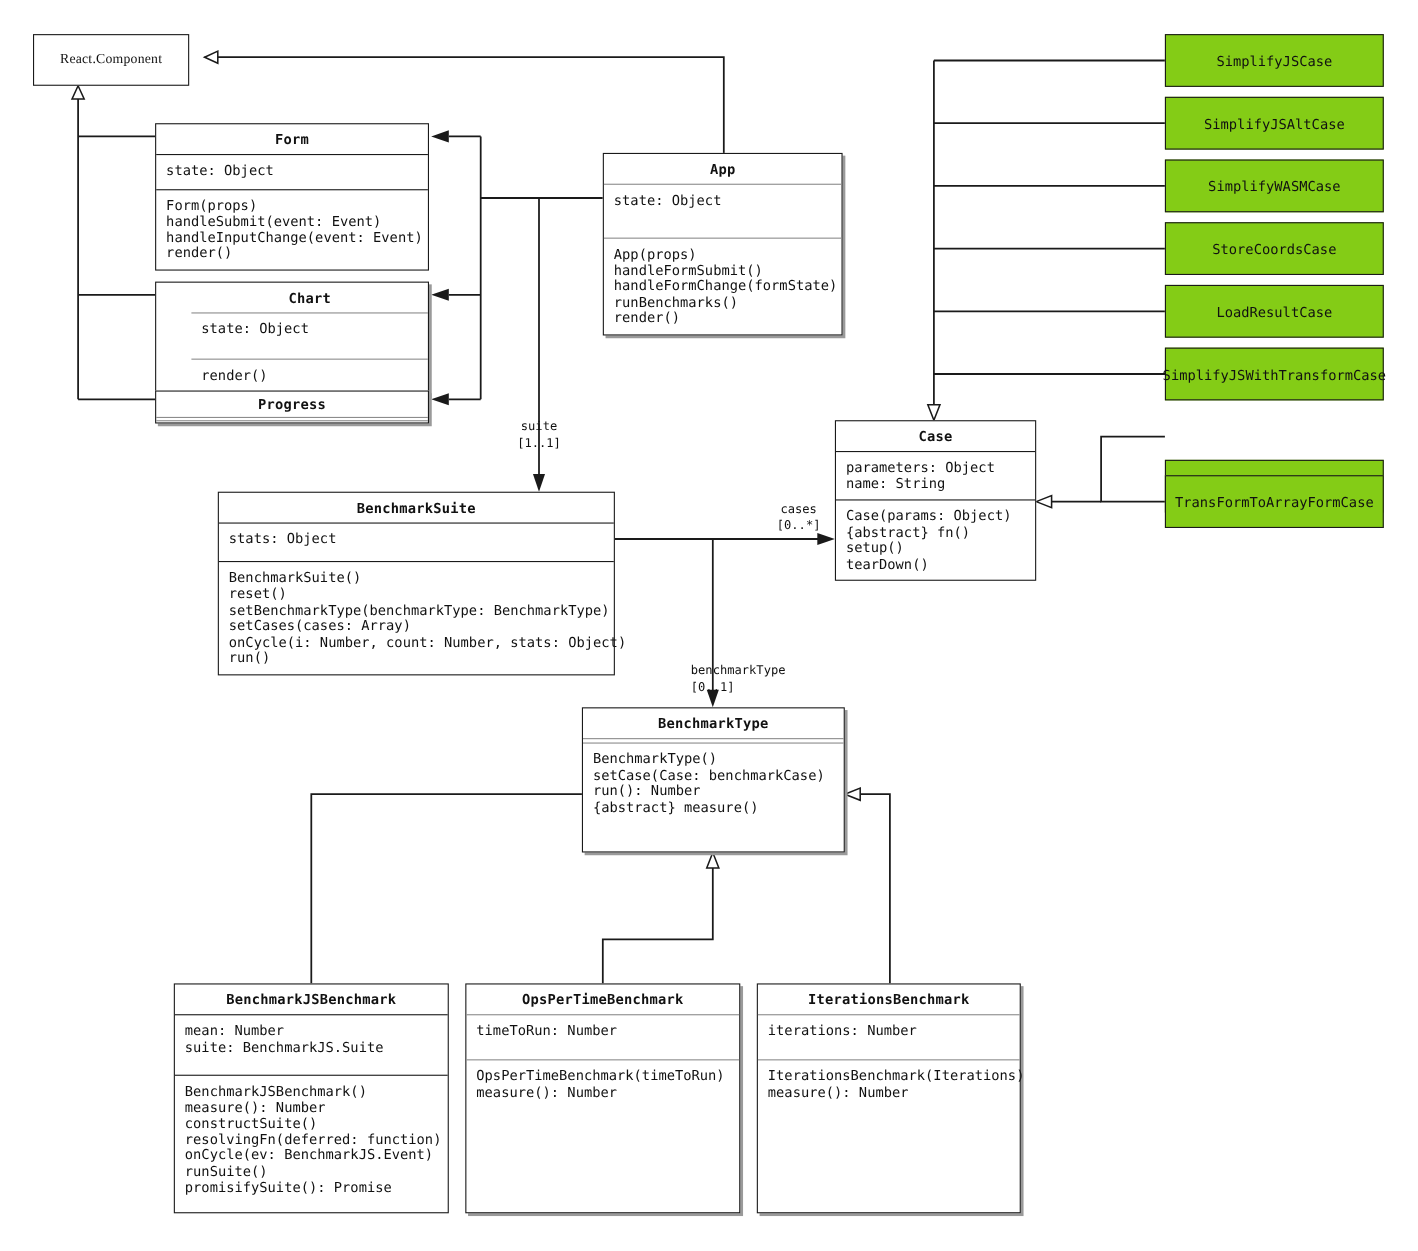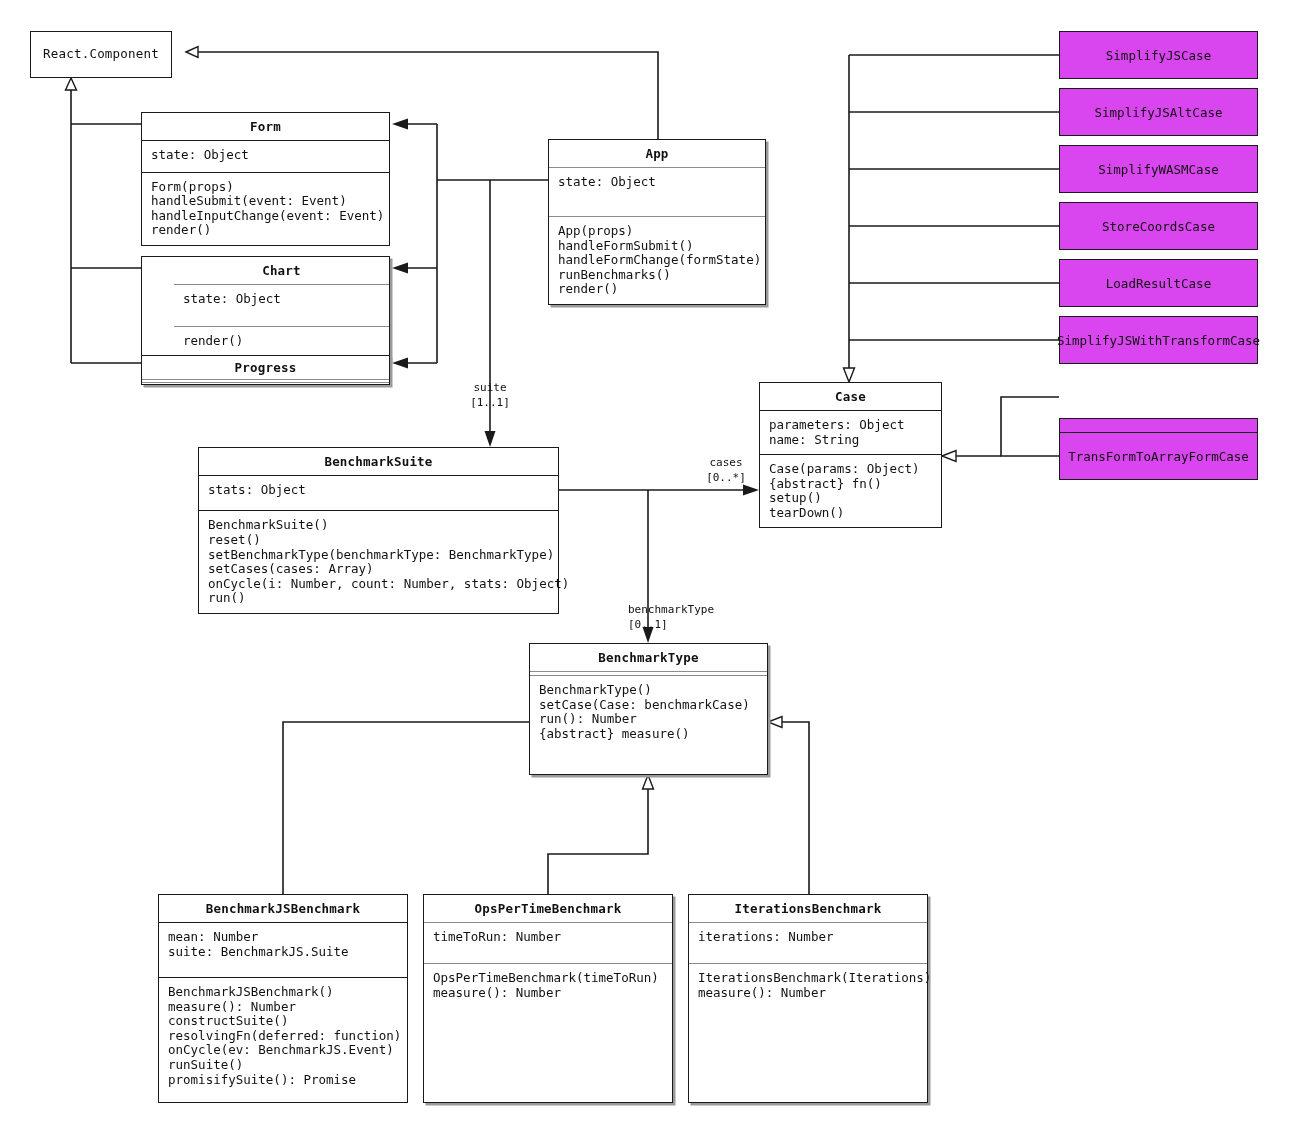--- a/index.html
+++ b/index.html
@@ -56,21 +56,21 @@
     font-size: 12.5px;
     line-height: 14.6px;
     color: #111111;
     white-space: pre;
   }
   .cls-compartment.grow { flex: 1 1 auto; }
   .cls-compartment.thin { padding: 0; height: 3px; }
   .plain-box {
     position: absolute;
     box-sizing: border-box;
-    background: #d946ef;
+    background: #84cc16;
     border: 1.6px solid #1a1a1a;
     display: flex;
     align-items: center;
     justify-content: center;
     font-size: 12.5px;
     color: #111111;
     white-space: nowrap;
   }
   .edge-label {
     position: absolute;
@@ -150,21 +150,21 @@
       <path class="arrowhead-hollow" d="M 648 775 L 642.5 789 L 653.5 789 Z"></path>
     </g>
 
     <g>
       <path class="line" d="M 809 894 L 809 722 L 782 722"></path>
       <path class="arrowhead-hollow" d="M 768 722 L 782 716.5 L 782 727.5 Z"></path>
     </g>
 
   </svg>
 
-  <div class="uml-class" style="left:30px; top:31px; width:142px; height:47px;">
+  <div class="uml-class" style="left:30px; top:31px; width:142px; height:47px;font-family:Liberation Serif, serif;">
     <div class="cls-title" style="font-weight:normal; padding-top:14px;">React.Component</div>
   </div>
 
   <div class="uml-class" style="left:141px; top:112px; width:249px; height:134px;">
     <div class="cls-title">Form</div>
     <div class="cls-sep"></div>
     <div class="cls-compartment" style="height:32px;">state: Object</div>
     <div class="cls-sep"></div>
     <div class="cls-compartment grow">Form(props)
 handleSubmit(event: Event)

